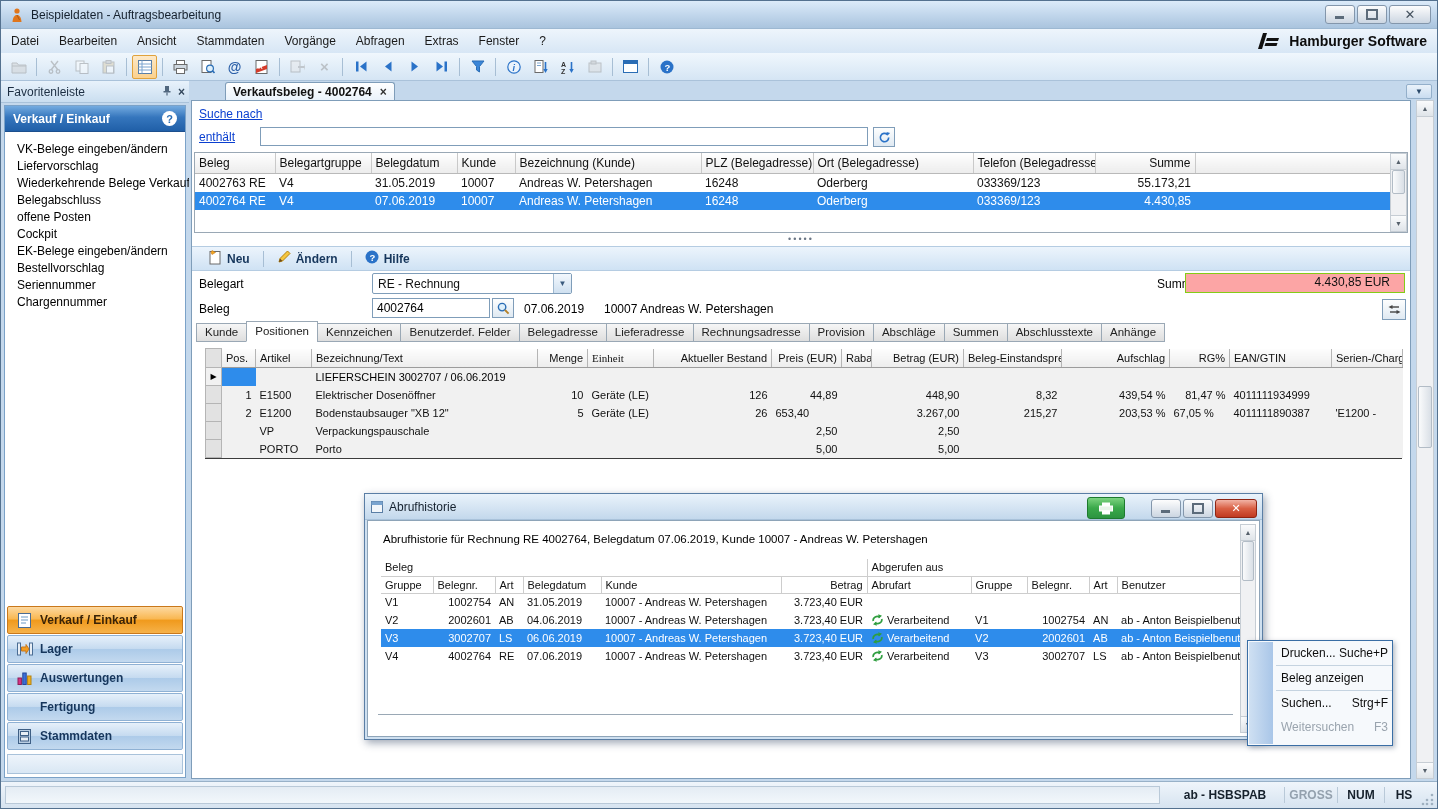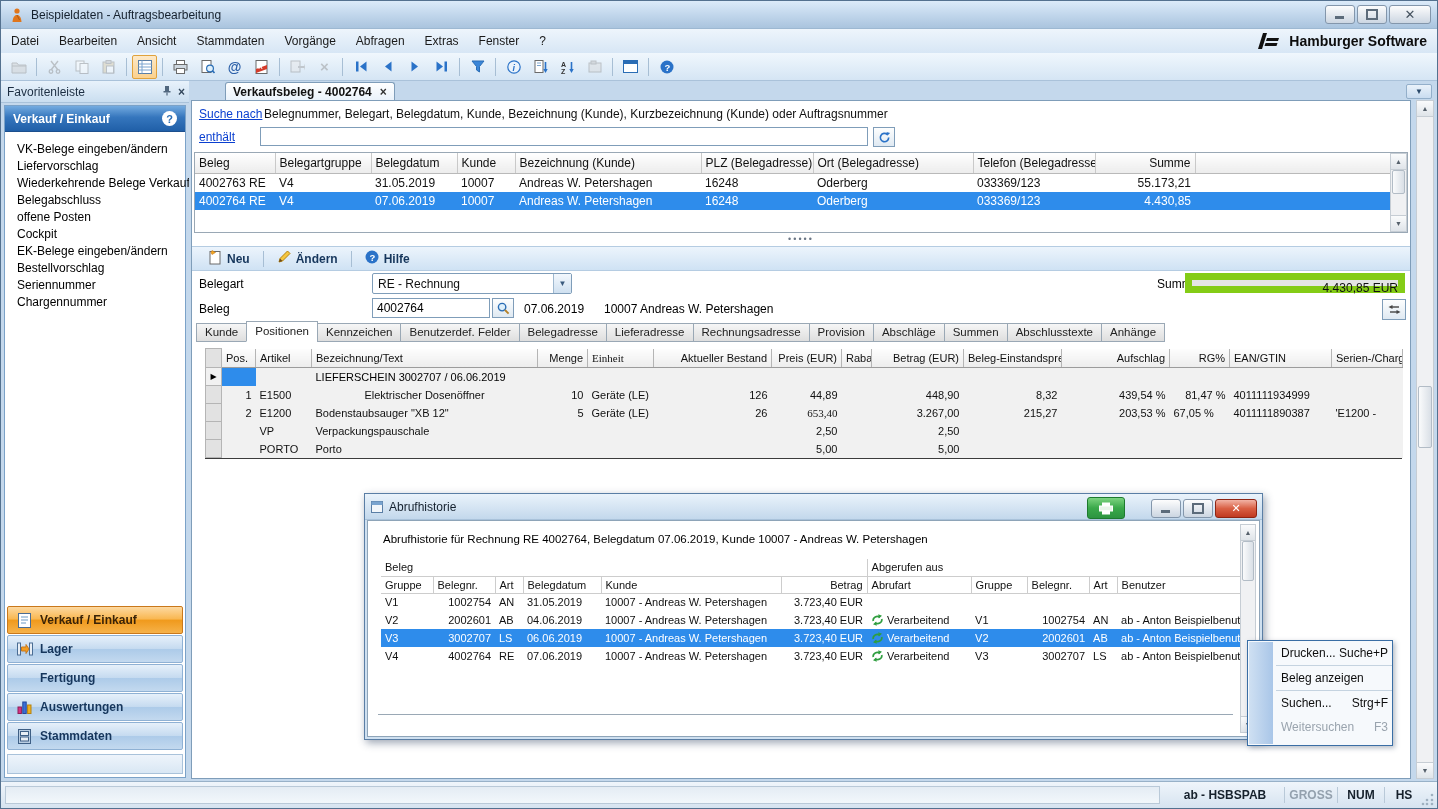--- a/index.html
+++ b/index.html
@@ -103,21 +103,21 @@
     background:linear-gradient(#ecf4fc,#cfe2f4);border-top:1px solid #b5cce2;border-bottom:1px solid #b5cce2;
     display:flex;align-items:center;padding-left:8px;box-sizing:border-box;gap:2px;}
   .abtn{display:flex;align-items:center;gap:5px;font-weight:bold;color:#16365c;padding:2px 8px;border-radius:2px;}
   .asep{width:1px;height:16px;background:#a7bed4;margin:0 3px;}
 
   .flabel{position:absolute;color:#000;}
   .combo{position:absolute;border:1px solid #7f9db9;background:#fff;box-sizing:border-box;display:flex;align-items:center;border-radius:2px;}
   .combo .cval{flex:1;padding-left:5px;}
   .combo .cdd{width:17px;height:100%;display:flex;align-items:center;justify-content:center;font-size:8px;color:#3a5a7d;
     background:linear-gradient(#f3f8fd,#cfe0f0);border-left:1px solid #9fb8cf;}
-  .roField{position:absolute;border:7px solid #84cc16;background:#e5e5e5;box-sizing:border-box;text-align:right;padding:1px 0;}
+  .roField{position:absolute;border:1px solid #84cc16;background:#fca5a5;box-sizing:border-box;text-align:right;padding:1px 14px;}
 
   #dtabs{position:absolute;left:4px;top:222px;height:19px;display:flex;align-items:flex-end;}
   .dtab{height:17px;line-height:17px;padding:0 8px;border:1px solid #9aa8b5;background:linear-gradient(#f6f6f6,#dedede);
     margin-right:-1px;font-size:11.5px;color:#222;}
   .dtab.active{background:#fff;border-bottom:1px solid #fff;height:19px;line-height:19px;font-weight:normal;}
 
   #posgrid-wrap{position:absolute;left:13px;top:247px;width:1197px;}
   #posgrid-wrap table.grid th{background:linear-gradient(#fdfdfd,#ededed);border-right:1px solid #b5b5b5;border-bottom:1px solid #9c9c9c;height:19px;}
   #posgrid-wrap table.grid td{background:#f1f1f1;height:18px;border-right:none;}
   #posgrid-wrap table.grid td.mk,#posgrid-wrap table.grid th.mk{background:#e2e2e2;border:1px solid #b5b5b5;width:16px;padding:0;text-align:center;font-size:8px;color:#000;}
@@ -447,32 +447,32 @@
             <span class="nicon">
               <svg width="16" height="14" viewBox="0 0 16 14">
                 <rect x="0.5" y="1" width="3" height="12" fill="#e8eef5" stroke="#4a6d94"></rect>
                 <rect x="12.5" y="1" width="3" height="12" fill="#e8eef5" stroke="#4a6d94"></rect>
                 <polygon points="4.5,5 9,5 9,2.5 12,7 9,11.5 9,9 4.5,9" fill="#f29c1f" stroke="#c9781b"></polygon>
               </svg>
             </span>
             <span>Lager</span>
           </div>
           <div class="navbtn">
-            <span class="nicon"></span>
-            <span>Fertigung</span>
-          </div>
-          <div class="navbtn">
             <span class="nicon">
               <svg width="15" height="14" viewBox="0 0 15 14">
                 <rect x="1" y="7" width="3.4" height="6.5" fill="#d63384" stroke="#8d1f57"></rect>
                 <rect x="5.8" y="2" width="3.4" height="11.5" fill="#3b6fd8" stroke="#24479a"></rect>
                 <rect x="10.6" y="5" width="3.4" height="8.5" fill="#f2b01f" stroke="#b5820e"></rect>
               </svg>
             </span>
             <span>Auswertungen</span>
+          </div>
+          <div class="navbtn">
+            <span class="nicon"></span>
+            <span>Fertigung</span>
           </div>
           <div class="navbtn">
             <span class="nicon">
               <svg width="13" height="15" viewBox="0 0 13 15">
                 <rect x="0.5" y="0.5" width="12" height="14" fill="#b9cde2" stroke="#3e5f85"></rect>
                 <rect x="2.5" y="2.5" width="8" height="4" fill="#e8eef5" stroke="#3e5f85"></rect>
                 <rect x="2.5" y="8" width="8" height="4" fill="#e8eef5" stroke="#3e5f85"></rect>
               </svg>
             </span>
             <span>Stammdaten</span>
@@ -486,21 +486,20 @@
     <div id="tabbar">
       <div class="doc-tab">
         <span>Verkaufsbeleg - 4002764</span>
         <span class="tab-close">×</span>
       </div>
       <div class="tab-dd">▼</div>
     </div>
 
     <div id="panel">
       <span class="link" style="position:absolute;left:7px;top:6px;">Suche nach</span>
-      <span style="position:absolute;left:72px;top:6px;">Belegnummer, Belegart, Belegdatum, Kunde, Bezeichnung (Kunde), Kurzbezeichnung (Kunde) oder Auftragsnummer</span>
       <span class="link" style="position:absolute;left:7px;top:29px;">enthält</span>
       <input class="textbox" style="position: absolute; left: 68px; top: 26px; width: 608px; height: 19px;" value="">
       <div class="iconbtn" style="position:absolute;left:681px;top:26px;width:22px;height:20px;">
         <svg width="13" height="13" viewBox="0 0 14 14">
             <path d="M11.5 7 a4.5 4.5 0 1 1 -1.4 -3.2" fill="none" stroke="#2a72c8" stroke-width="1.8"></path>
             <polygon points="9.2,1 13,2.2 10,5.2" fill="#2a72c8"></polygon>
           </svg>
       </div>
 
       <div id="doc-table-wrap">
@@ -691,42 +690,42 @@
                   <td style="text-align: right;"><span></span></td>
                   <td style="text-align: right;"><span></span></td>
                   <td style="text-align: right;"><span></span></td>
                   <td style="text-align: left;"><span></span></td>
                   <td style="text-align: left;"><span></span></td>
                 </tr>
                 <tr>
                   <td class="mk"></td>
                   <td style="text-align: right;"><span>1</span></td>
                   <td style="text-align: left;"><span>E1500</span></td>
-                  <td style="text-align: center;"><span>Elektrischer Dosenöffner</span></td>
+                  <td style="text-align: left;"><span>Elektrischer Dosenöffner</span></td>
                   <td style="text-align: right;"><span>10</span></td>
                   <td style="text-align: left;"><span>Geräte (LE)</span></td>
                   <td style="text-align: right;"><span>126</span></td>
                   <td style="text-align: right;"><span>44,89</span></td>
                   <td style="text-align: left;"><span></span></td>
                   <td style="text-align: right;"><span>448,90</span></td>
                   <td style="text-align: right;"><span>8,32</span></td>
                   <td style="text-align: right;"><span>439,54 %</span></td>
                   <td style="text-align: right;"><span>81,47 %</span></td>
                   <td style="text-align: left;"><span>4011111934999</span></td>
                   <td style="text-align: left;"><span></span></td>
                 </tr>
                 <tr>
                   <td class="mk"></td>
                   <td style="text-align: right;"><span>2</span></td>
                   <td style="text-align: left;"><span>E1200</span></td>
                   <td style="text-align: left;"><span>Bodenstaubsauger "XB 12"</span></td>
                   <td style="text-align: right;"><span>5</span></td>
                   <td style="text-align: left;"><span>Geräte (LE)</span></td>
                   <td style="text-align: right;"><span>26</span></td>
-                  <td style="text-align: right; font-family: Liberation Serif, serif;"><span>653,40</span></td>
+                  <td style="text-align: left;"><span>653,40</span></td>
                   <td style="text-align: left;"><span></span></td>
                   <td style="text-align: right;"><span>3.267,00</span></td>
                   <td style="text-align: right;"><span>215,27</span></td>
                   <td style="text-align: right;"><span>203,53 %</span></td>
                   <td style="text-align: left;"><span>67,05 %</span></td>
                   <td style="text-align: left;"><span>4011111890387</span></td>
                   <td style="text-align: left;"><span>'E1200 -</span></td>
                 </tr>
                 <tr>
                   <td class="mk"></td>

